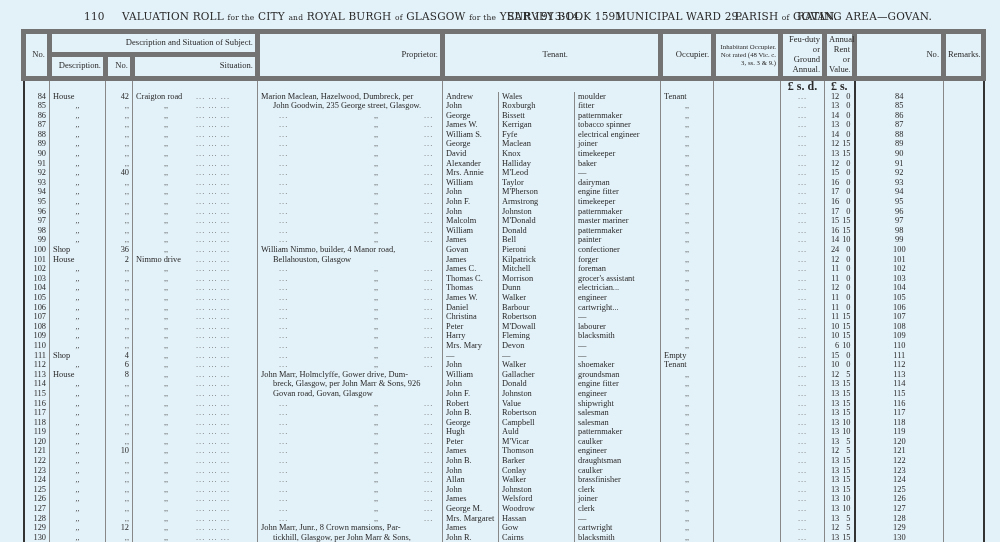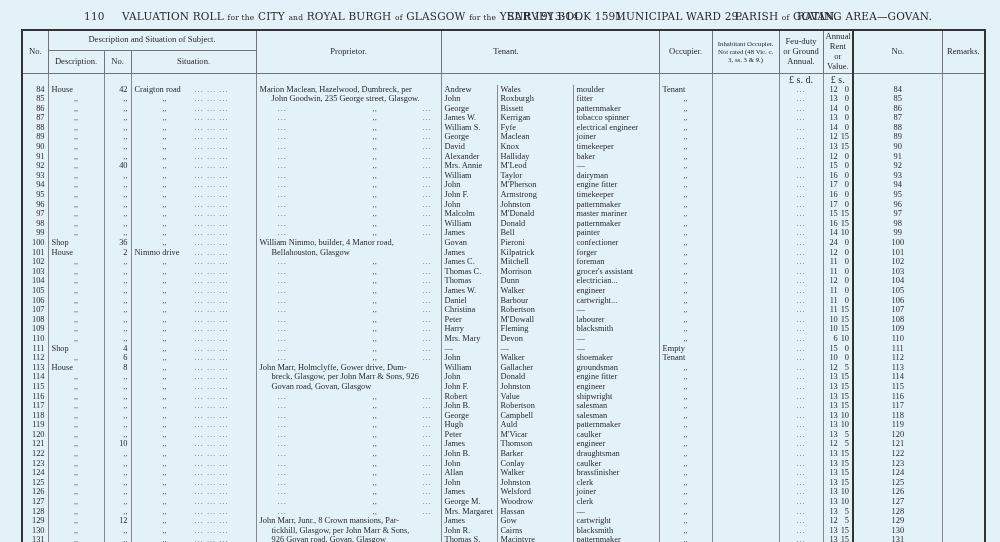--- a/index.html
+++ b/index.html
@@ -18,30 +18,30 @@
   .sc { font-size:7.5px; }
   table.roll {
     position:absolute; left:21px; top:29px;
     border-collapse:collapse; table-layout:fixed;
     width:965px;
     border:2px solid #333;
     font-size:8.4px;
     font-family:"Liberation Serif", "DejaVu Serif", serif;
   }
   table.roll th {
-    font-weight:normal; border:1px solid #737373;
-    font-size:8.6px; line-height:1.15; padding:1px 2px; vertical-align:middle;
+    font-weight:normal; border:5px solid #737373;
+    font-size:8.6px; line-height:1.15; padding:1px 2px; vertical-align:middle;text-align:right;
   }
   table.roll th.small { font-size:6.8px; line-height:1.15; }
   table.roll td {
     border-left:1px solid #888; border-right:1px solid #888;
     padding:0 3px; height:9.6px; line-height:9.6px; white-space:nowrap; overflow:hidden;
     vertical-align:top;
   }
-  table.roll tr.units td { height:11px; line-height:11px; font-size:10px; }
+  table.roll tr.units td { height:11px; line-height:11px; font-size:12px;font-weight:bold; }
   .r { text-align:right; }
   .c { text-align:center; }
   .thick-l { border-left:2px solid #333 !important; }
   .dots { color:#666; letter-spacing:1px; }
   .ditto { color:#555; }
   .prop-text { white-space:normal !important; line-height:9.6px; text-align:justify; padding:0 4px; }
   .rent { display:flex; justify-content:center; gap:0; }
   .rent .l { width:16px; text-align:right; }
   .rent .s { width:16px; text-align:right; }
 </style>

